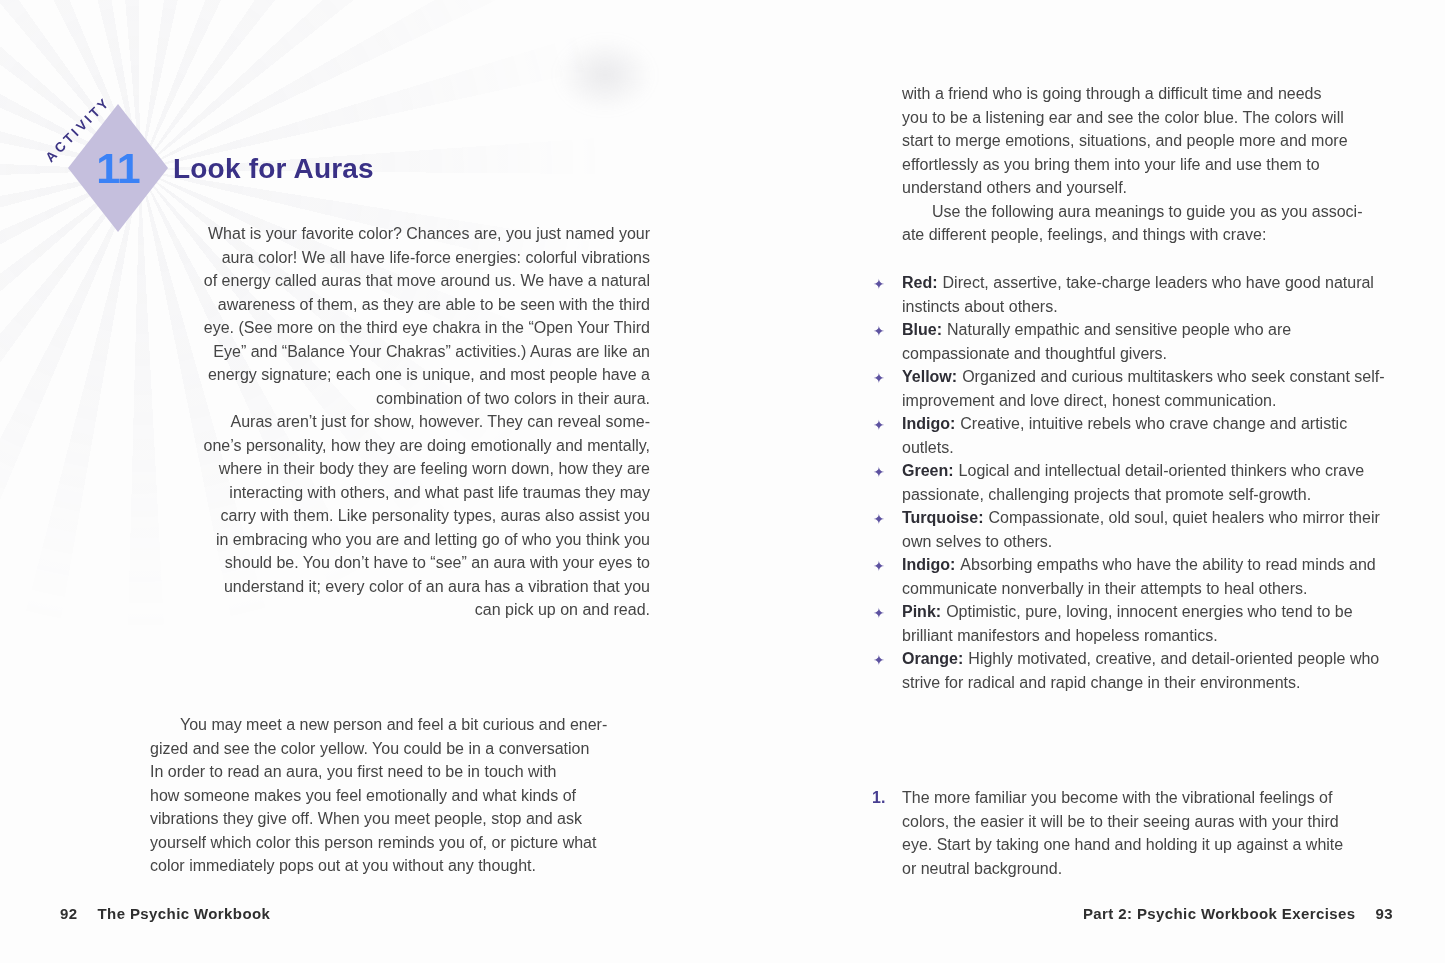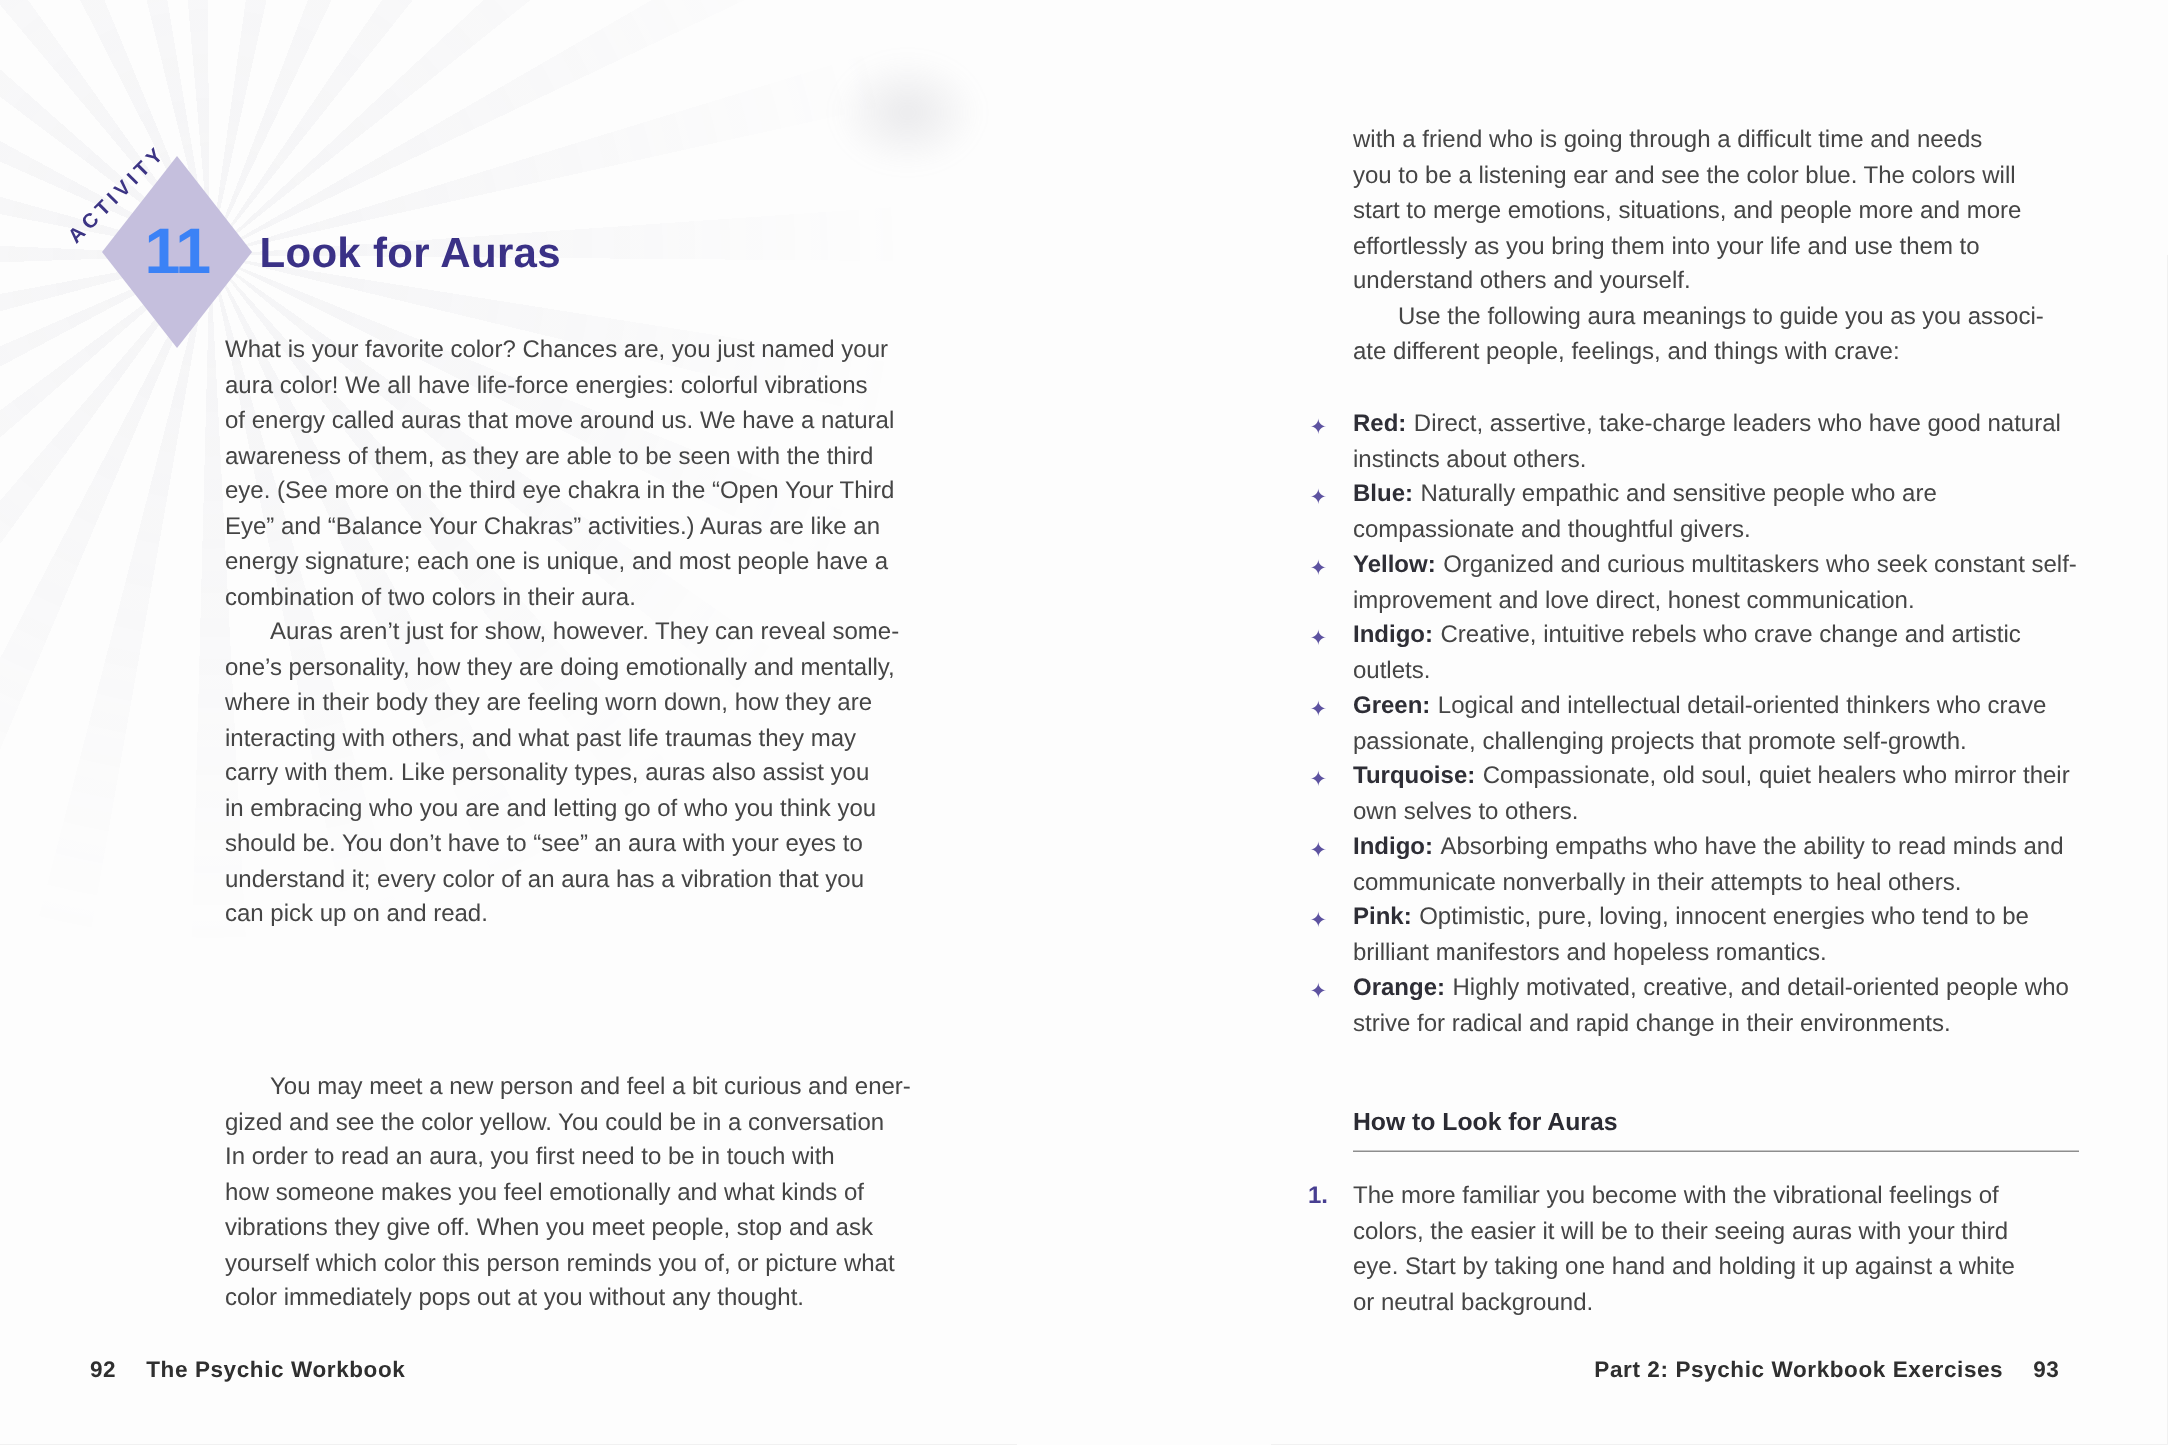--- a/index.html
+++ b/index.html
@@ -49,35 +49,35 @@
   .title {
     position:absolute; left:173px; top:153px; margin:0;
     font-size:28px; line-height:1.15; font-weight:bold; color:#3a3186;
     letter-spacing:0.2px;
   }
 
   .lines { white-space:pre-line; }
   p.lines { margin:0; font-size:16px; line-height:23.5px; }
   .indent { text-indent:30px; }
 
-  .body-col    { position:absolute; left:150px; top:222px; width:500px; }
+  .body-col    { position:absolute; left:150px; top:222px; width:500px;text-align:right; }
   .section-heading {
     position:absolute; left:60px; top:662px; margin:0;
     font-size:23px; line-height:1.2; font-weight:500;
     letter-spacing:1.8px; color:#46408c;
   }
   .section-col { position:absolute; left:150px; top:713px; width:500px; }
 
   .footer {
     position:absolute; top:905px;
     font-size:15px; font-weight:bold; color:#2f2f2f; letter-spacing:0.4px;
   }
   .footer-left  { left:60px; }
   .footer-left .pagenum { margin-right:20px; }
-  .footer-right { right:72px; text-align:center; }
+  .footer-right { right:52px; text-align:center; }
   .footer-right .pagenum { margin-left:20px; }
 
   
   .right-col { position:absolute; left:180px; top:82px; width:495px; }
 
   .aura-list {
     position:absolute; left:150px; top:271px; width:515px;
     margin:0; padding:0; list-style:none;
     font-size:16px; line-height:23.5px;
   }
@@ -193,23 +193,20 @@
         <span class="star">✦</span><b class="aura-name">Indigo:</b><span>Absorbing empaths who have the ability to read minds and communicate nonverbally in their attempts to heal others.</span>
       </li>
       <li class="aura-item">
         <span class="star">✦</span><b class="aura-name">Pink:</b><span>Optimistic, pure, loving, innocent energies who tend to be brilliant manifestors and hopeless romantics.</span>
       </li>
       <li class="aura-item">
         <span class="star">✦</span><b class="aura-name">Orange:</b><span>Highly motivated, creative, and detail-oriented people who strive for radical and rapid change in their environments.</span>
       </li>
     </ul>
 
-    <div class="subhead-wrap">
-      <h3 class="subhead">How to Look for Auras</h3>
-    </div>
 
     <ol class="steps">
       <li class="step-item">
         <span class="step-num">1.</span>
         <span class="step-text lines">The more familiar you become with the vibrational feelings of
 colors, the easier it will be to their seeing auras with your third
 eye. Start by taking one hand and holding it up against a white
 or neutral background.</span>
       </li>
     </ol>

